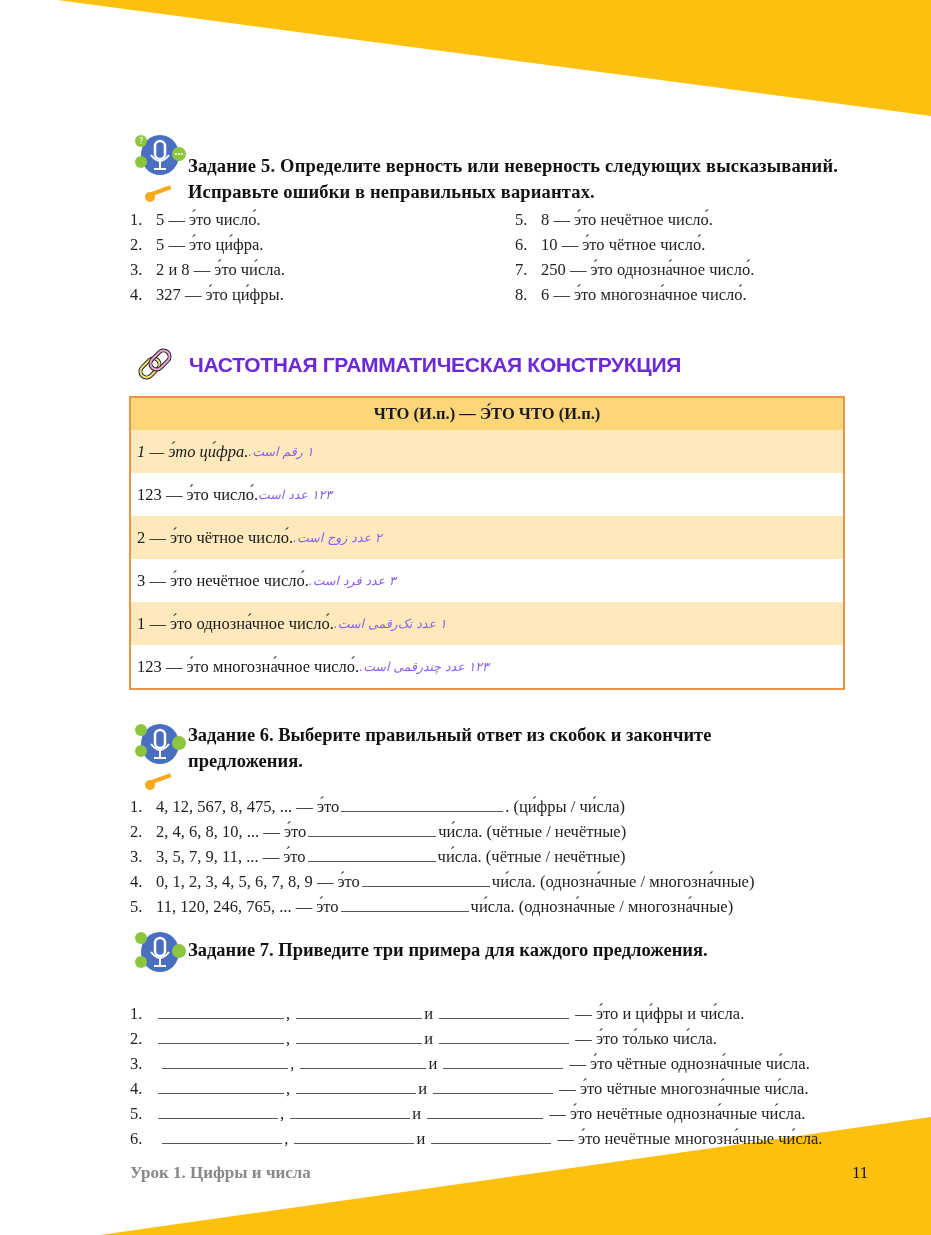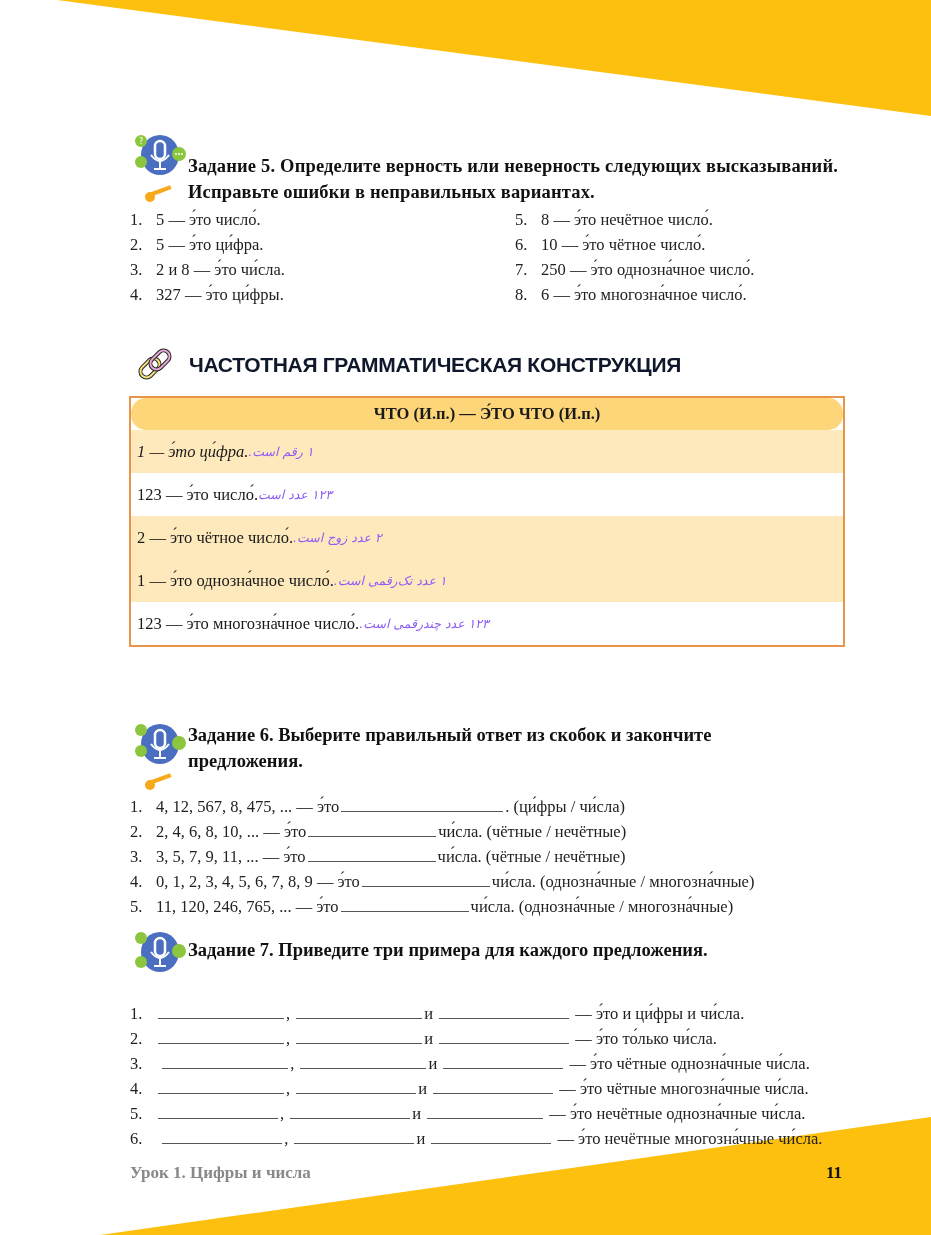--- a/index.html
+++ b/index.html
@@ -14,31 +14,31 @@
   .task-title {
     font-family:"Liberation Serif", serif; font-weight:bold; font-size:18.5px;
     line-height:26px; color:#111;
   }
   .task5-title { width:650px; text-align:justify; text-align-last:left; letter-spacing:0.15px;margin-top:20px; }
   .list { position:absolute; font-family:"Liberation Serif", serif; font-size:16.5px; color:#222; }
   .list .row { height:25px; line-height:25px; white-space:nowrap; }
   .num { display:inline-block; width:26px; }
   .blank { display:inline-block; border-bottom:1px solid #555; height:14px; vertical-align:baseline; margin:0 2px; }
   .section-head { position:absolute; left:135px; top:346px; display:flex; align-items:center; }
-  .section-title { font-family:"Liberation Sans", sans-serif; font-weight:bold; font-size:21px; color:#0f172a; margin-left:14px; letter-spacing:-0.3px; }
+  .section-title { font-family:"Liberation Sans", sans-serif; font-weight:bold; font-size:21px; color:#6d28d9; margin-left:14px; letter-spacing:-0.3px; }
   .gtable { position:absolute; left:129px; top:396px; width:716px; border:2px solid #e8944a; box-sizing:border-box; }
   .gtable .th {
     background:#fdd67a; height:32px; line-height:32px; text-align:center;
-    font-family:"Liberation Serif", serif; font-weight:bold; font-size:16.5px; color:#1a1a1a;border-radius:15px;
+    font-family:"Liberation Serif", serif; font-weight:bold; font-size:16.5px; color:#1a1a1a;
   }
   .gtable .tr { height:43px; display:flex; align-items:center; justify-content:flex-start; padding:0 6px; font-family:"Liberation Serif", serif; font-size:16.5px; }
   .gtable .tr.alt { background:#fee9bd; }
   .gtable .tr .fa { direction:rtl; font-family:"DejaVu Sans", sans-serif; font-size:12.5px; font-style:italic; color:#8b5cf6; }
   .footer-left { position:absolute; left:130px; top:1163px; font-family:"Liberation Serif", serif; font-weight:bold; font-size:17px; color:#888; }
-  .footer-right { position:absolute; left:826px; top:1163px; font-family:"Liberation Serif", serif; font-weight:bold; font-size:17px; color:#111; }
+  .footer-right { position:absolute; left:852px; top:1163px; font-family:"Liberation Serif", serif; font-weight:normal; font-size:17px; color:#111; }
 </style>
 </head>
 <body>
 
 <svg class="deco" viewBox="0 0 931 1235">
   <polygon points="57,0 931,0 931,116" fill="#fdc00f"></polygon>
   <polygon points="100,1235 931,1117 931,1235" fill="#fdc00f"></polygon>
 </svg>
 
 <div class="task-head" style="top:133px;">
@@ -94,20 +94,24 @@
     <span style="font-style:italic;">1 — э́то ци́фра.</span>
     <span class="fa">۱ رقم است.</span>
   </div>
   <div class="tr">
     <span>123 — э́то число́.</span>
     <span class="fa">۱۲۳ عدد است</span>
   </div>
   <div class="tr alt">
     <span>2 — э́то чётное число́.</span>
     <span class="fa">۲ عدد زوج است.</span>
+  </div>
+  <div class="tr">
+    <span>3 — э́то нечётное число́.</span>
+    <span class="fa">۳ عدد فرد است.</span>
   </div>
   <div class="tr alt">
     <span>1 — э́то однозна́чное число́.</span>
     <span class="fa">۱ عدد تک‌رقمی است.</span>
   </div>
   <div class="tr">
     <span>123 — э́то многозна́чное число́.</span>
     <span class="fa">۱۲۳ عدد چندرقمی است.</span>
   </div>
 </div>

